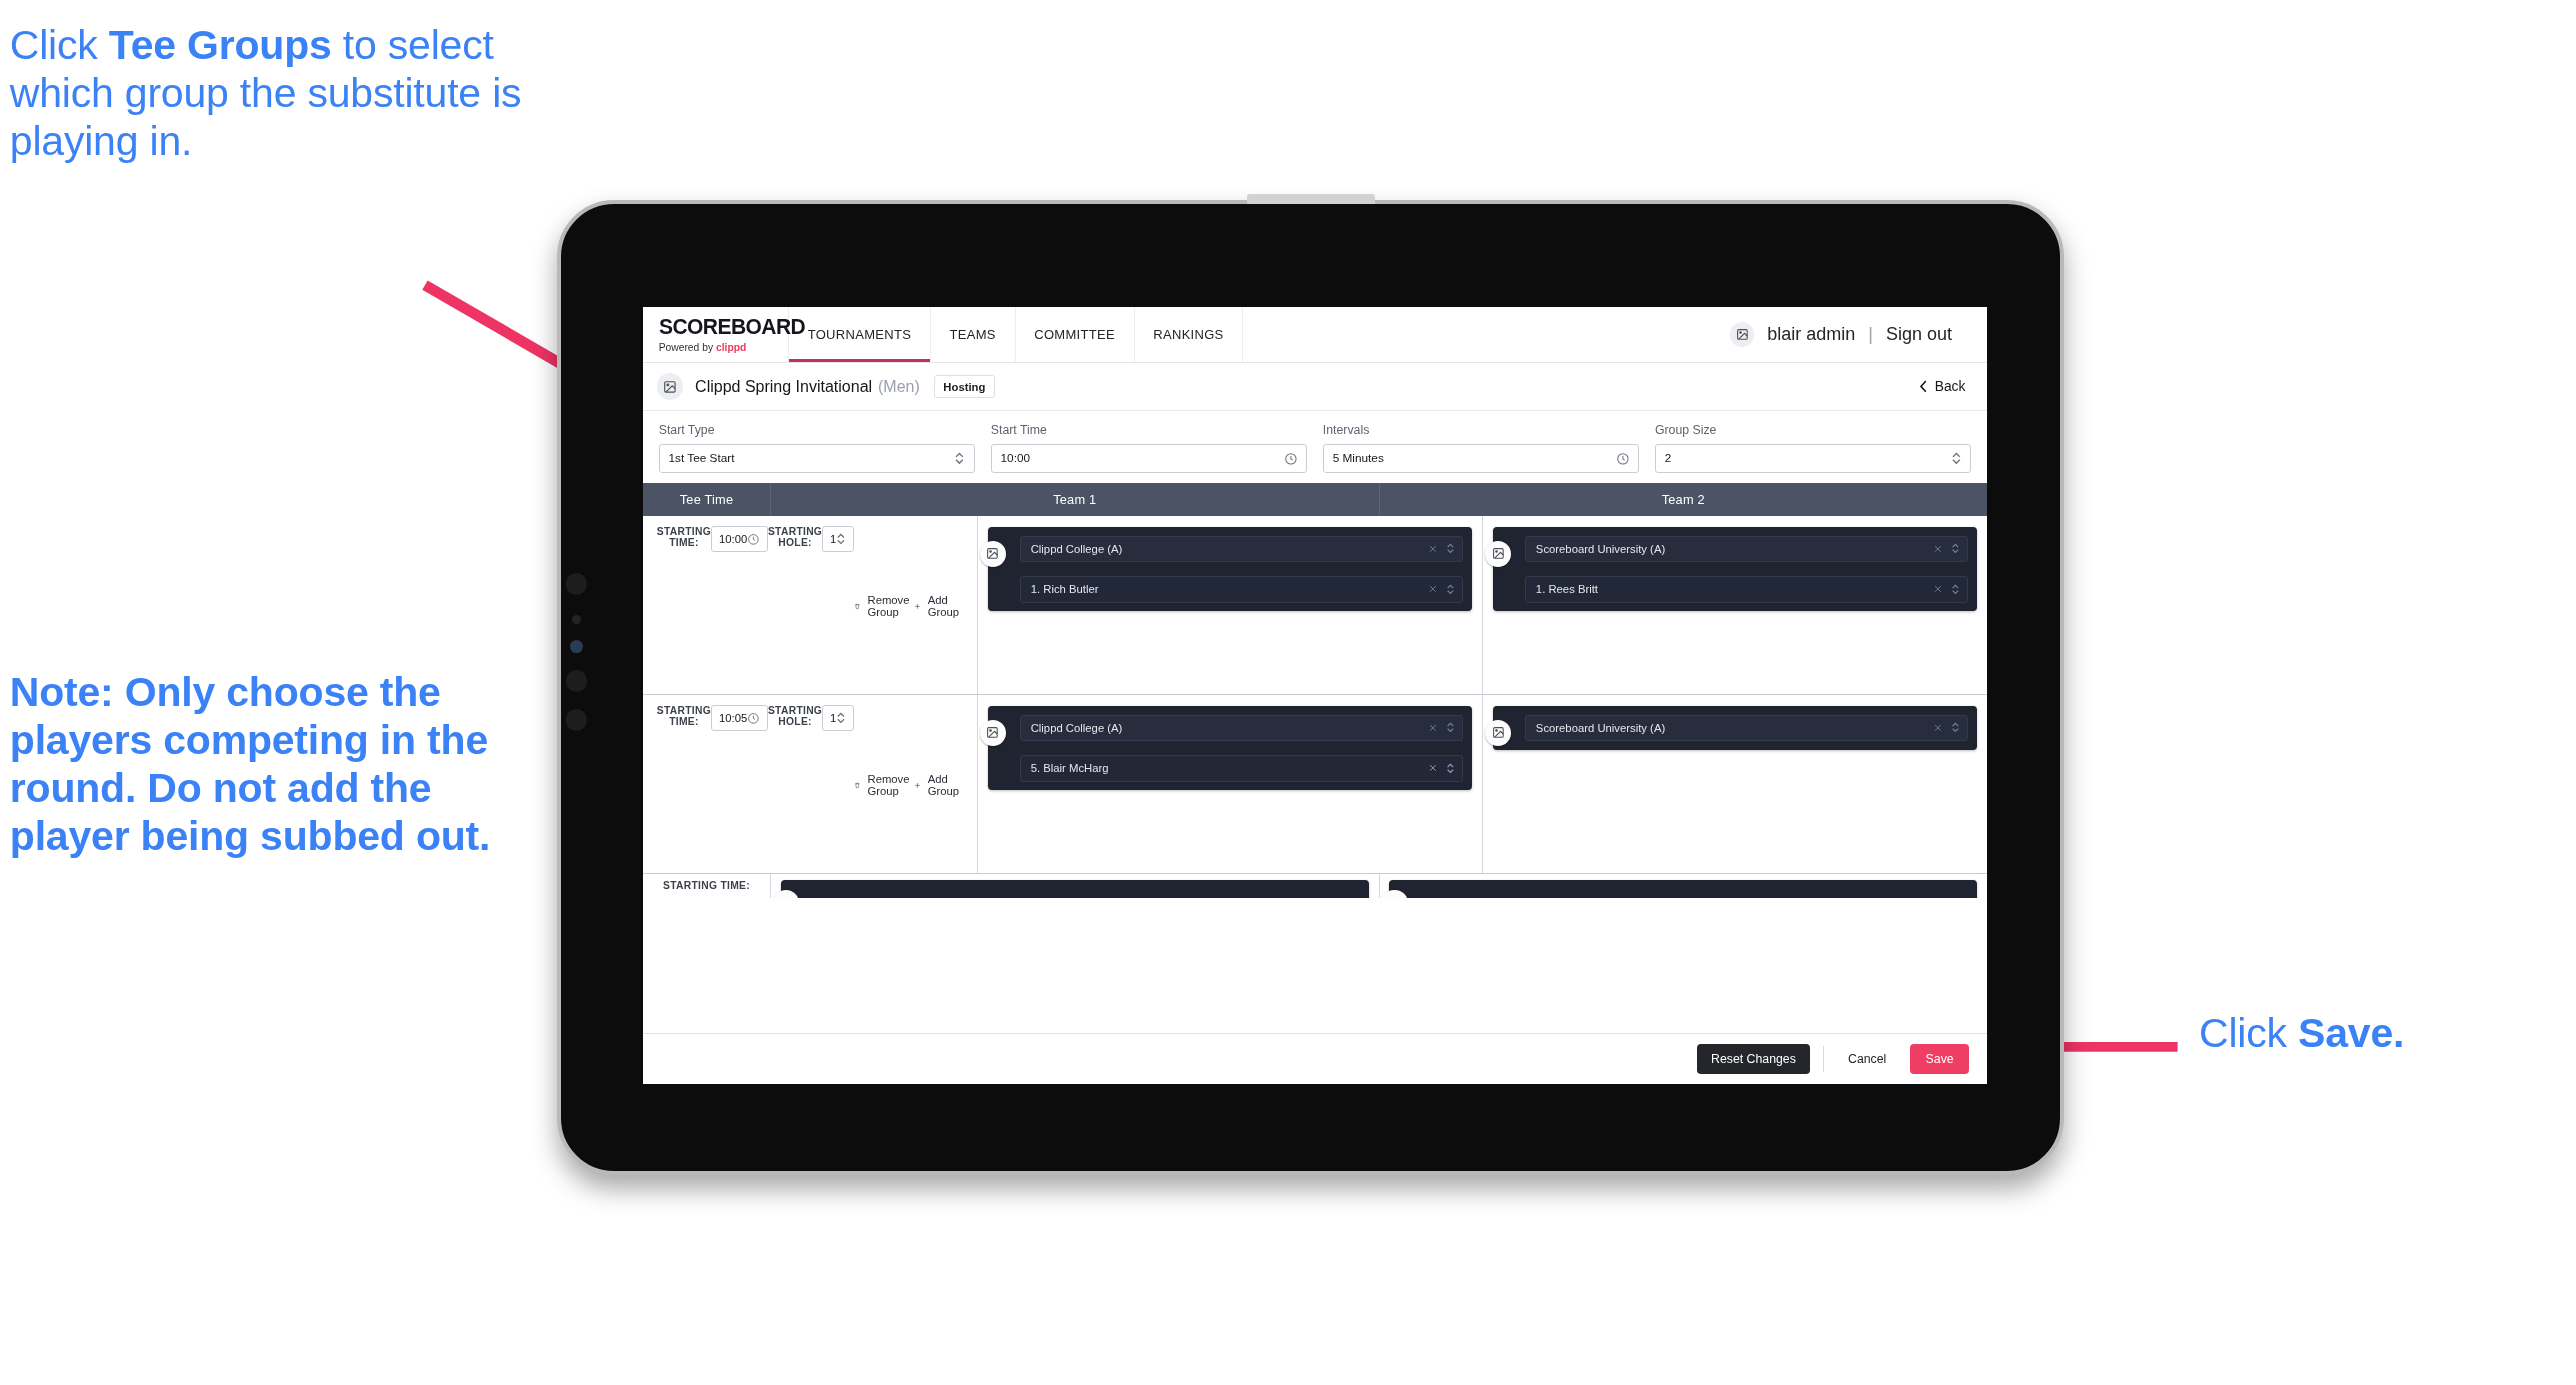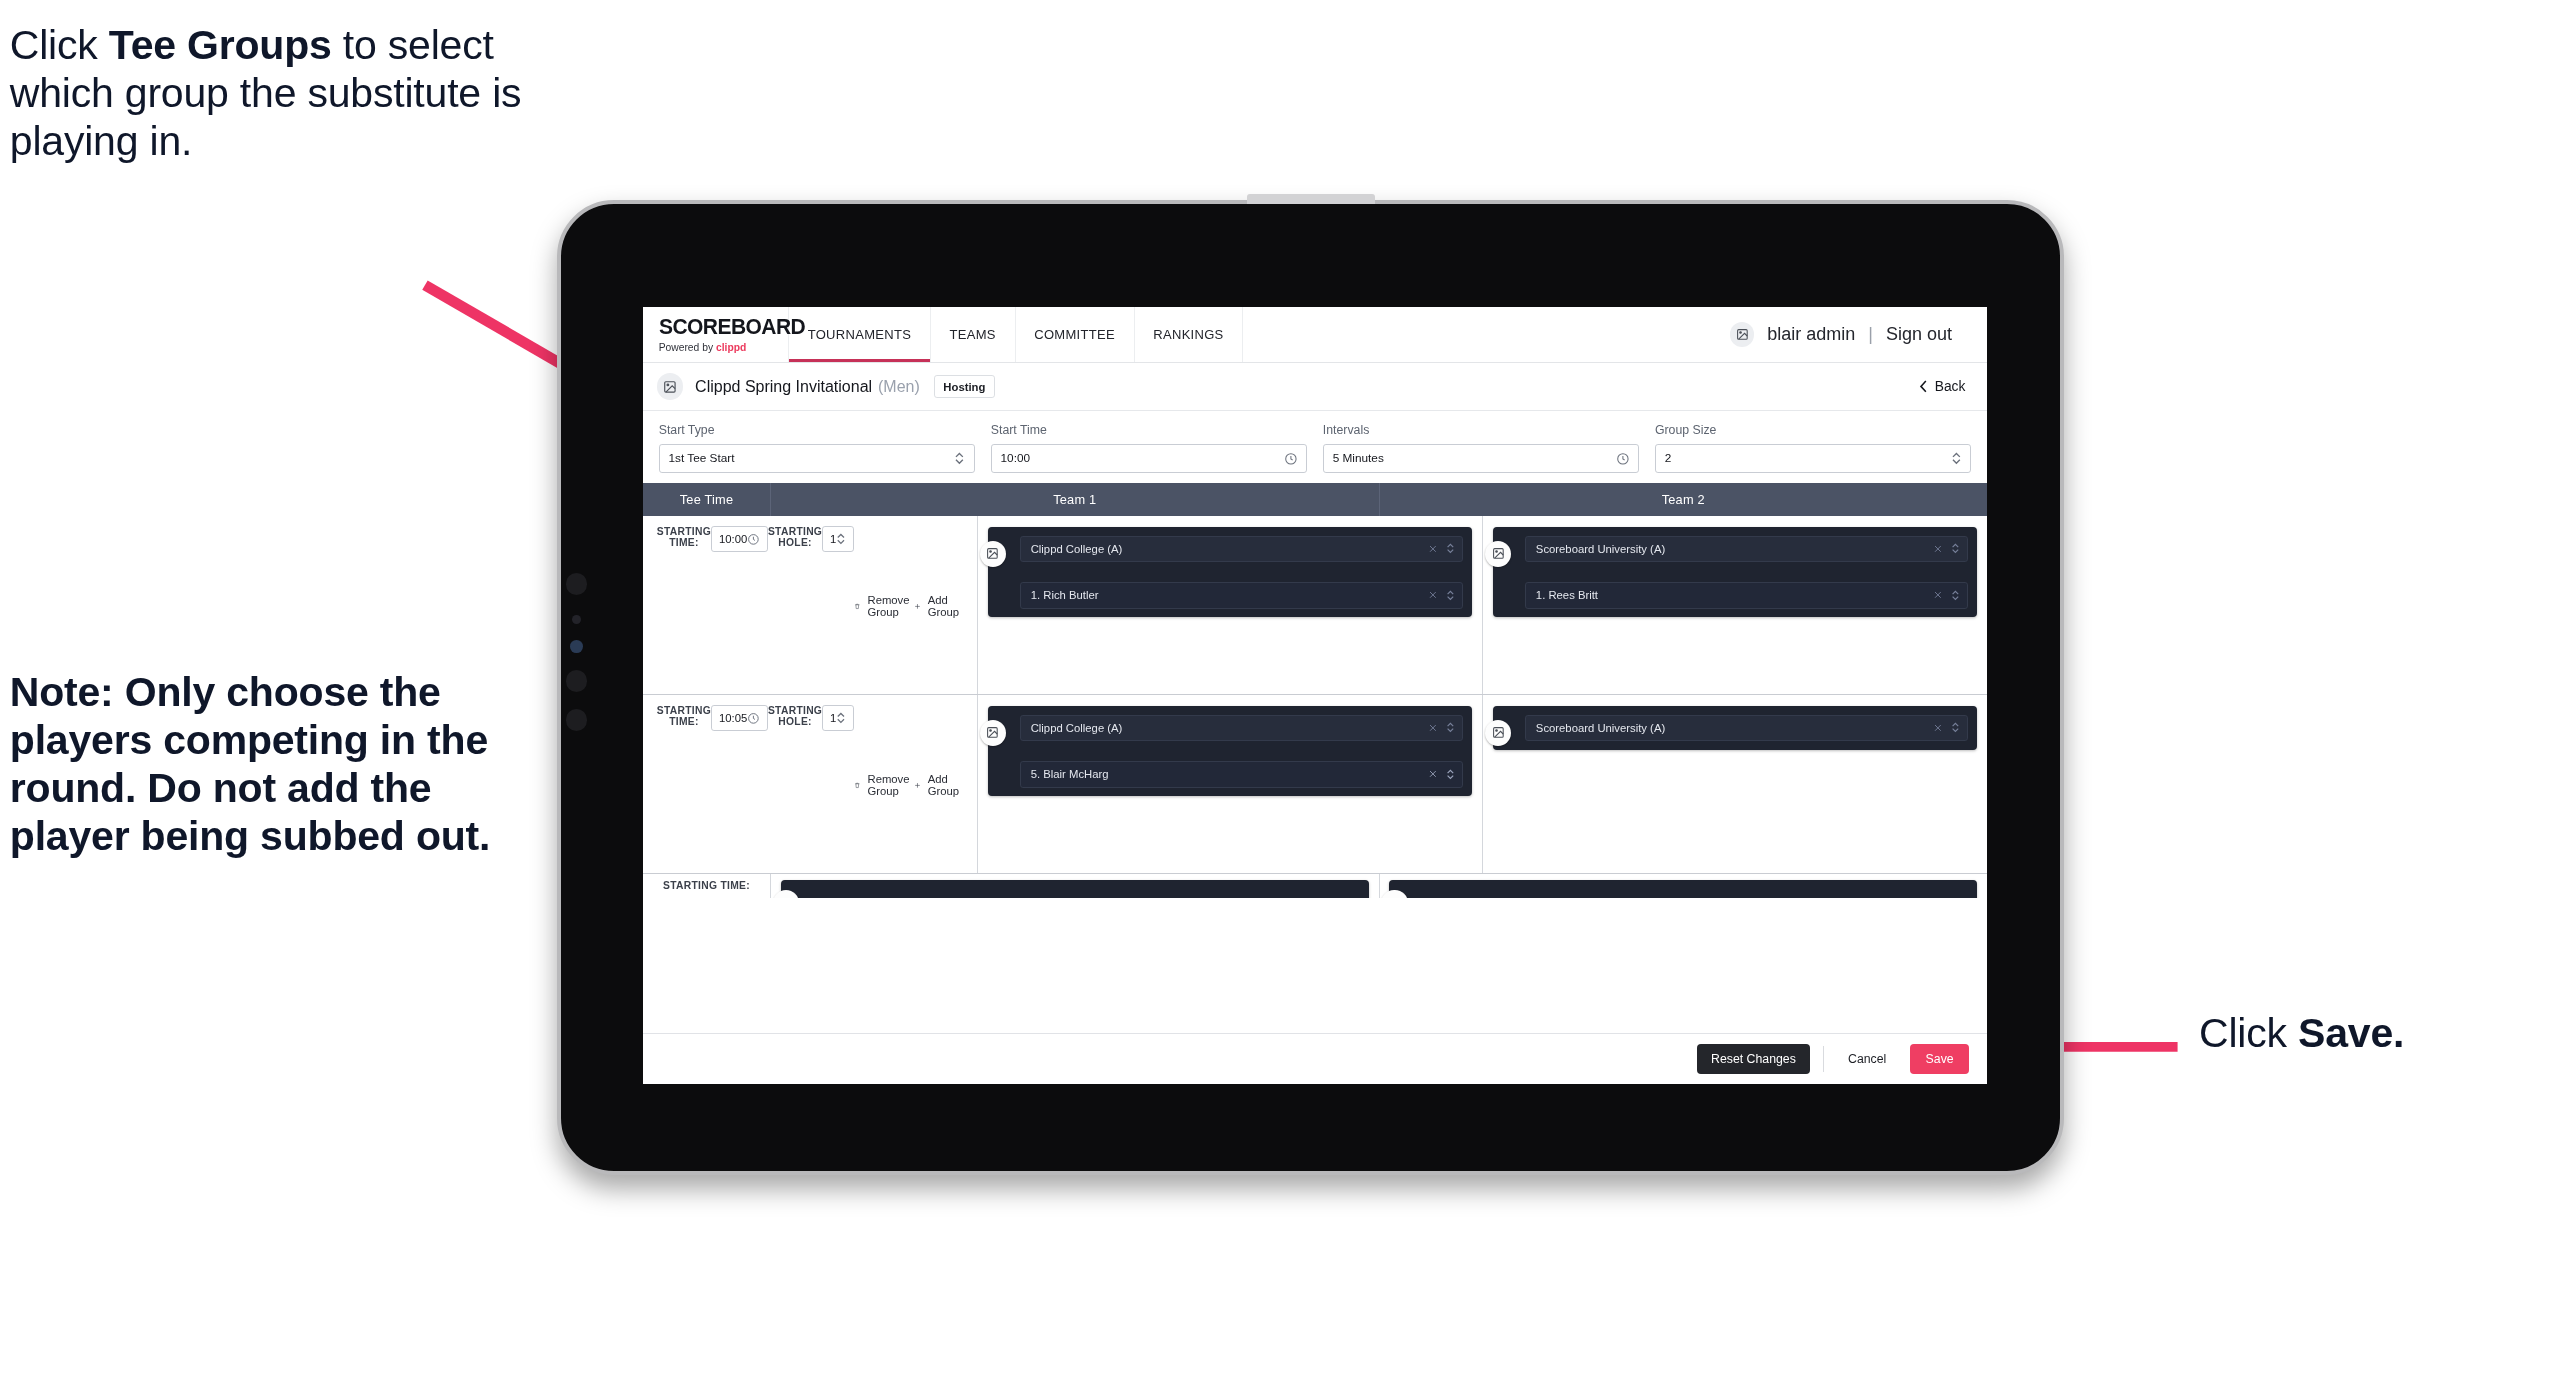--- a/index.html
+++ b/index.html
@@ -7,21 +7,21 @@
     width: 2576px; height: 1385px;
     background: #ffffff;
     font-family: "Liberation Sans", sans-serif;
     overflow: hidden;
   }
   .stage { position: relative; width: 2576px; height: 1385px; background: #fff; }
 
   
   .annot {
     position: absolute;
-    color: #0f172a;
+    color: #3b82f6;
     font-size: 41px;
     line-height: 1.17;
     letter-spacing: -0.2px;
   }
   .annot b { font-weight: 700; }
   #annot-top   { left: 9.8px;  top: 21.6px;  width: 551px; }
   #annot-note  { left: 9.8px;  top: 669px; width: 551px; font-weight: 700; }
   #annot-save  { left: 2199px; top: 1010px; width: 364px; font-size: 41px; }
 
   .arrow-svg { position: absolute; left: 0; top: 0; width: 2576px; height: 1385px; pointer-events: none; }
@@ -177,21 +177,21 @@
 
   .cell-team {
     flex: 1 1 0; border-right: 1px solid #d4d7dc;
     padding: 10.8px 9.8px 13.8px 9.8px; min-width: 0;
     display: flex; align-items: flex-start;
   }
   .cell-team:last-child { border-right: none; }
   .teamcard {
     width: 100%; background: #1f2430; border-radius: 3.9px;
     padding: 8.8px 8.8px 8.8px 8.8px; position: relative;
-    display: flex; flex-direction: column; gap: 20px;
+    display: flex; flex-direction: column; gap: 14px;
     box-shadow: 0 1px 2.9px rgba(0,0,0,.26);
   }
   .team-logo {
     position: absolute; left: -7.9px; top: 13.8px;
     width: 26.5px; height: 26.5px; border-radius: 50%;
     background: #fdfdfd; display: flex; align-items: center; justify-content: center;
     z-index: 2; box-shadow: 0 1px 2px rgba(0,0,0,.3);
   }
   .chiprow {
     margin-left: 23.6px;

